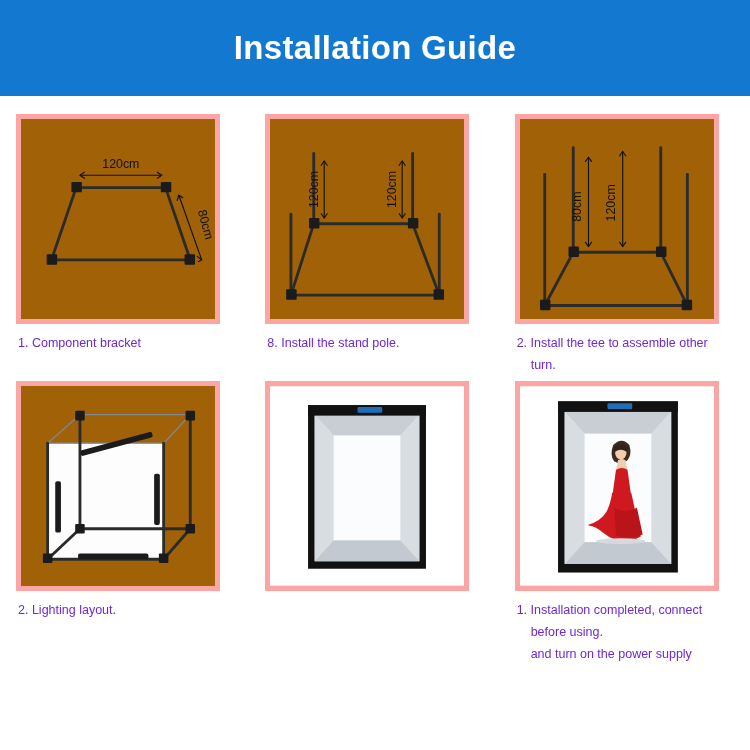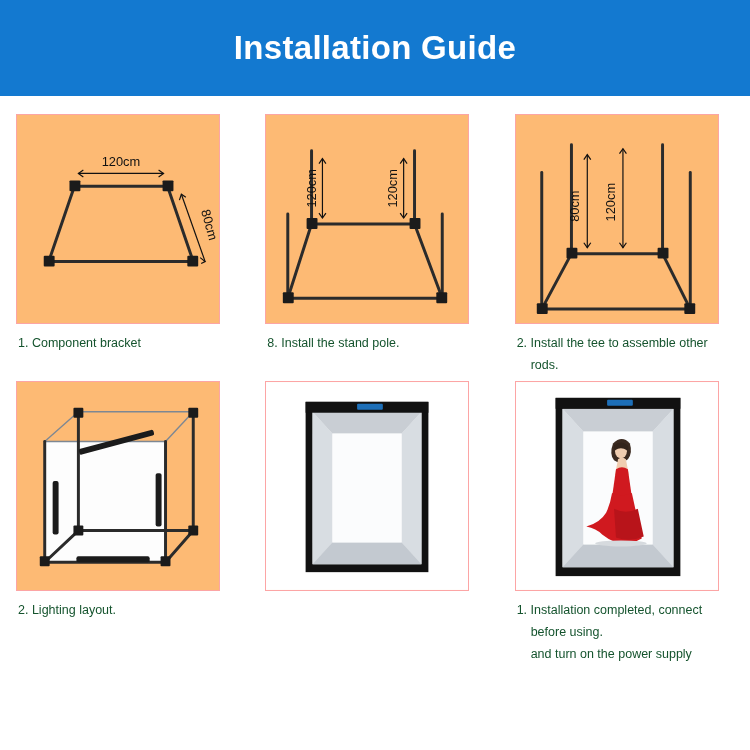--- a/index.html
+++ b/index.html
@@ -42,29 +42,29 @@
     column-gap: 30px;
     row-gap: 4px;
   }
   .cell {
     display: flex;
     flex-direction: column;
   }
   .figure {
     width: 204px;
     height: 210px;
-    border: 1px solid #fca5a5;
+    border: 5px solid #fca5a5;
     box-sizing: border-box;
     position: relative;
-    background: #fdba74;
+    background: #a16207;
     overflow: hidden;
   }
   .caption {
     font-size: 12.5px;
-    color: #14532d;
+    color: #6d28d9;
     line-height: 1.75;
     margin-top: 9px;
     padding-left: 2px;
     max-width: 205px;
   }
   .caption .indent {
     display: block;
     padding-left: 14px;
   }
   
@@ -202,21 +202,21 @@
           <g stroke="#111" stroke-width="1.2">
             <line x1="108" y1="34" x2="108" y2="134"></line>
             <polyline points="104.5,39 108,34 111.5,39" fill="none"></polyline>
             <polyline points="104.5,129 108,134 111.5,129" fill="none"></polyline>
           </g>
           <text class="dimlabel" x="100" y="88" text-anchor="middle" transform="rotate(-90 100 88)">120cm</text>
         </svg>
       </div>
       <div class="caption">
         <span>2. Install the tee to assemble other</span>
-        <span class="indent">rods.</span>
+        <span class="indent">turn.</span>
       </div>
     </div>
 
     <div class="cell">
       <div class="figure">
         <svg viewBox="0 0 204 210" xmlns="http://www.w3.org/2000/svg">
 
           <g stroke="#7d8793" stroke-width="1.4" fill="none">
 
             <polygon points="28,60 150,60 150,182 28,182" fill="#fdfdfd"></polygon>

